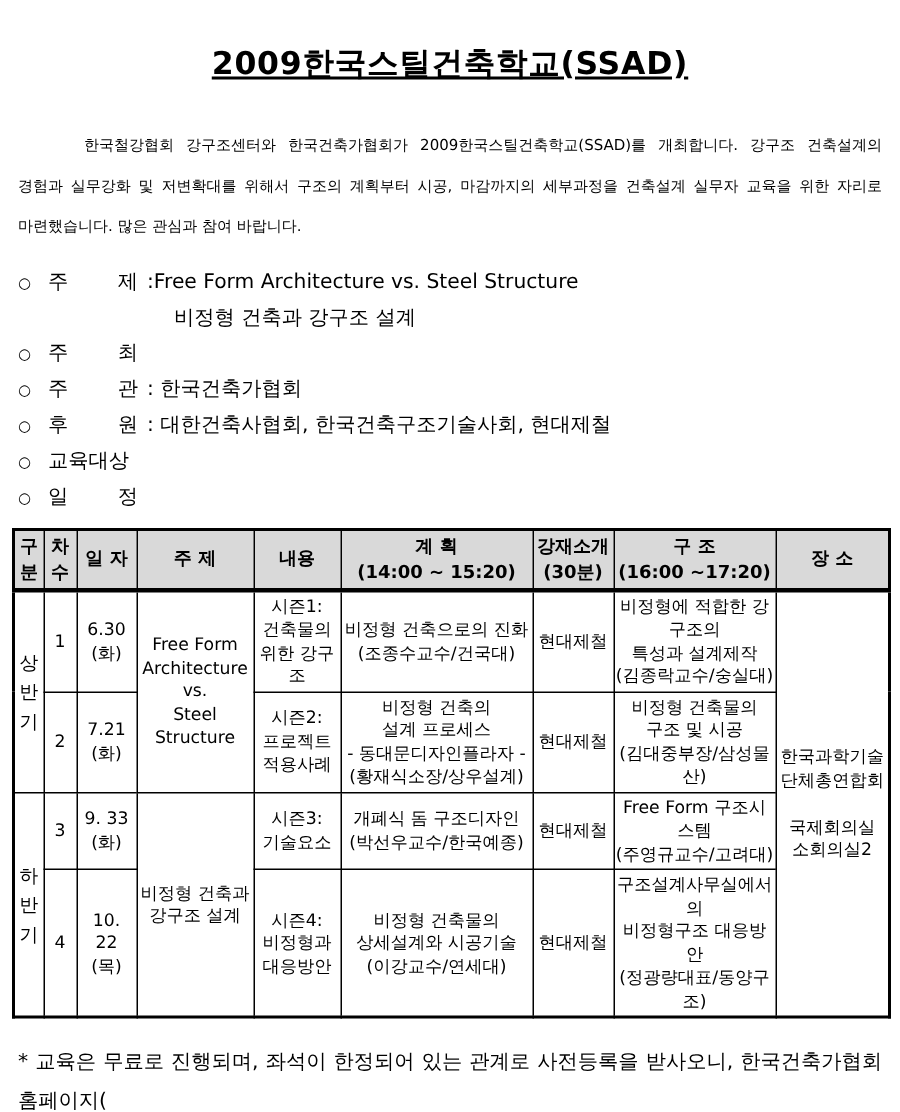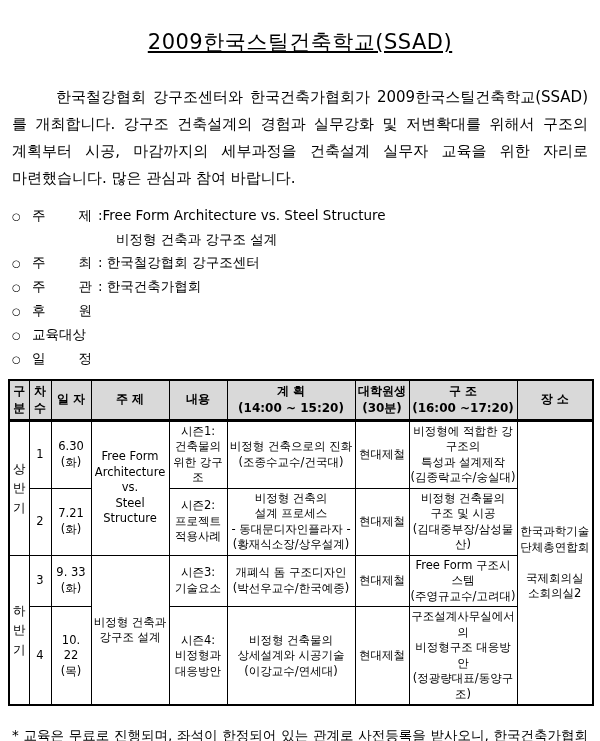--- a/index.html
+++ b/index.html
@@ -6,27 +6,27 @@
   html, body { background: #ffffff; }
   body {
     width: 600px; min-height: 741px; margin: 0 auto;
     font-family: "DejaVu Sans", "Liberation Sans", sans-serif;
     color: #000;
   }
   .page { padding: 16px 8px 10px; }
 
   
   .title {
-    text-align: center; font-size: 21px; font-weight: normal;
+    text-align: center; font-size: 21px; font-weight: bold;
     text-decoration: underline; letter-spacing: 0.5px; margin-top: 12px;
   }
 
   
   .intro {
-    margin: 28px 4px 1px; font-size: 15px; line-height: 27px;
+    margin: 28px 4px 1px; font-size: 10px; line-height: 27px;
     text-align: justify; text-indent: 44px; word-break: keep-all;
   }
 
   
   .info { margin: 12px 0 0 4px; font-size: 13.5px; }
   .info-row { display: flex; align-items: baseline; line-height: 23px; }
   .bullet { width: 20px; font-size: 10px; flex: 0 0 20px; }
   .label {
     flex: 0 0 60px; width: 60px; display: inline-block;
     text-align: justify; text-align-last: justify; white-space: pre-wrap;
@@ -78,30 +78,30 @@
       <span class="bullet">○</span>
       <span class="label">주 제</span>
       <span class="value">:Free Form Architecture vs. Steel Structure</span>
     </div>
     <div class="cont-row">
       <span class="value2">비정형 건축과 강구조 설계</span>
     </div>
     <div class="info-row">
       <span class="bullet">○</span>
       <span class="label">주 최</span>
-      <span class="value">: 한국철강협회 강구조센터</span>
     </div>
     <div class="info-row">
       <span class="bullet">○</span>
       <span class="label">주 관</span>
       <span class="value">: 한국건축가협회</span>
     </div>
     <div class="info-row">
       <span class="bullet">○</span>
       <span class="label">후 원</span>
+      <span class="value">: 대한건축사협회, 한국건축구조기술사회, 현대제철</span>
     </div>
     <div class="info-row">
       <span class="bullet">○</span>
       <span class="label">교육대상</span>
     </div>
     <div class="info-row">
       <span class="bullet">○</span>
       <span class="label">일 정</span>
       <span class="value"></span>
     </div>
@@ -123,21 +123,21 @@
       <tr>
         <th>구
 분</th>
         <th>차
 수</th>
         <th>일 자</th>
         <th>주  제</th>
         <th>내용</th>
         <th>계 획
 (14:00 ~ 15:20)</th>
-        <th>대학원생
+        <th>강재소개
 (30분)</th>
         <th>구 조
 (16:00 ~17:20)</th>
         <th>장 소</th>
       </tr>
     </thead>
     <tbody>
       <tr class="r1">
         <td class="group-cell" rowspan="2">상
 반

